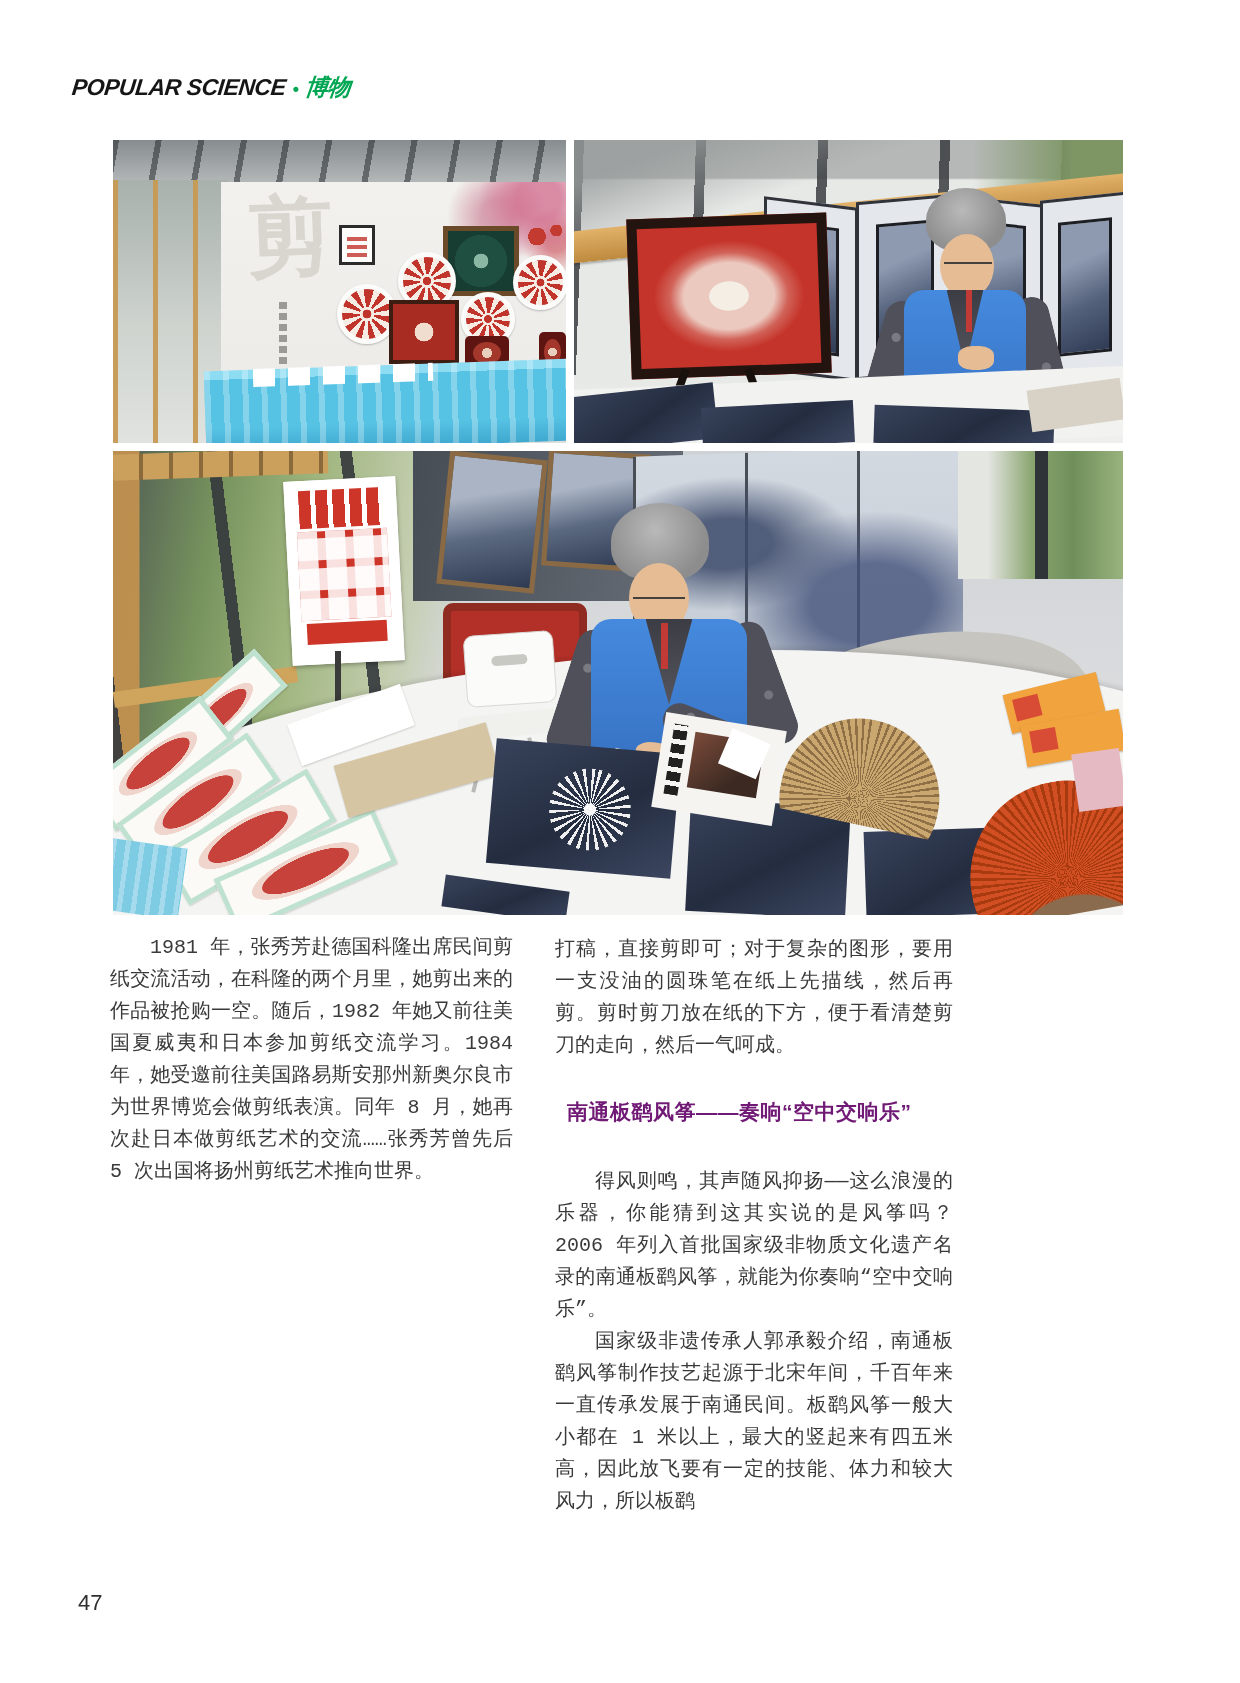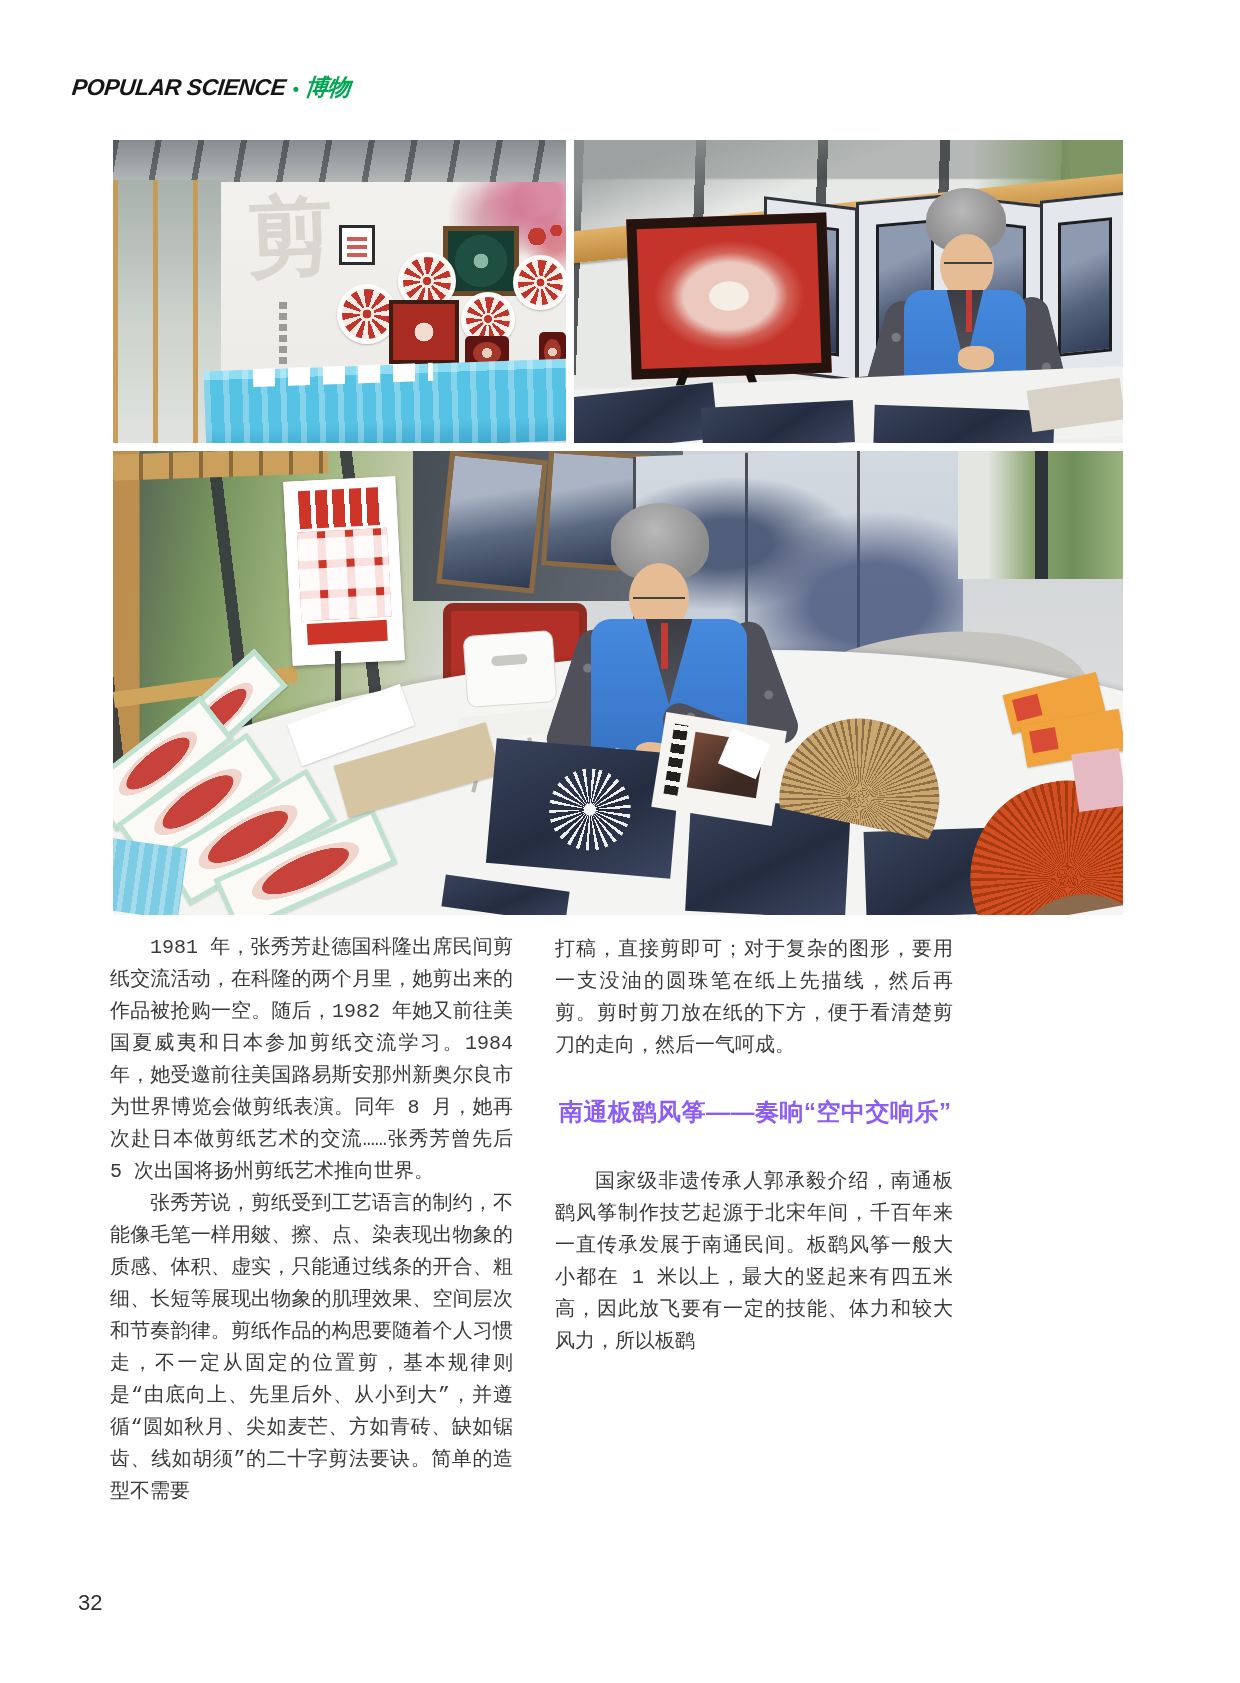--- a/index.html
+++ b/index.html
@@ -152,21 +152,21 @@
   .pc-cyan{background:
      repeating-linear-gradient(90deg,rgba(255,255,255,.3) 0 5px,rgba(0,0,0,0) 5px 14px),#7ecbe4;
      transform:rotate(8deg);}
   
   .col{position:absolute;font-size:20px;line-height:32px;color:#3a3a3a;
        text-align:justify;text-justify:inter-ideograph;}
   .col-left{left:110px;top:932px;width:403px;}
   .col-right{left:555px;top:932px;width:398px;}
   .col p{margin:0;}
   .ind{text-indent:2em;font-family:Liberation Mono, monospace;}
-  .heading{font-size:24px;font-weight:bold;color:#8b5cf6;margin:36px 4px 38px;
+  .heading{font-size:21px;font-weight:bold;color:#701a75;margin:36px 12px 38px;
        letter-spacing:.5px;text-indent:0;white-space:nowrap;}
   .pagenum{position:absolute;left:78px;top:1590px;font-size:22px;color:#2f2f2f;}
 </style>
 </head>
 <body>
 
 <div class="page">
 
   <div class="hdr">
     <span class="mag">POPULAR SCIENCE</span><span class="dot">•</span><span class="sec">博物</span>
@@ -284,24 +284,24 @@
     </div>
 
     <div class="abs pc-booklet" style="left:893px;top:232px;width:96px;height:40px;transform:rotate(-14deg);"></div>
     <div class="abs pc-booklet" style="left:910px;top:266px;width:100px;height:42px;transform:rotate(-10deg);"></div>
     <div class="abs pc-pink" style="left:962px;top:300px;width:48px;height:58px;transform:rotate(-8deg);"></div>
     <div class="abs pc-cyan" style="left:-6px;top:392px;width:76px;height:72px;"></div>
   </div>
 
   <div class="col col-left">
     <p class="ind">1981 年，张秀芳赴德国科隆出席民间剪纸交流活动，在科隆的两个月里，她剪出来的作品被抢购一空。随后，1982 年她又前往美国夏威夷和日本参加剪纸交流学习。1984 年，她受邀前往美国路易斯安那州新奥尔良市为世界博览会做剪纸表演。同年 8 月，她再次赴日本做剪纸艺术的交流……张秀芳曾先后 5 次出国将扬州剪纸艺术推向世界。</p>
-    <p class="ind">张秀芳说，剪纸受到工艺语言的制约，不能像毛笔一样用皴、擦、点、染表现出物象的质感、体积、虚实，只能通过线条的开合、粗细、长短等展现出物象的肌理效果、空间层次和节奏韵律。剪纸作品的构思要随着个人习惯走，不一定从固定的位置剪，基本规律则是“由底向上、先里后外、从小到大”，并遵循“圆如秋月、尖如麦芒、方如青砖、缺如锯齿、线如胡须”的二十字剪法要诀。简单的造型不需要</p>
   </div>
 
   <div class="col col-right">
     <p>打稿，直接剪即可；对于复杂的图形，要用一支没油的圆珠笔在纸上先描线，然后再剪。剪时剪刀放在纸的下方，便于看清楚剪刀的走向，然后一气呵成。</p>
     <h2 class="heading">南通板鹞风筝——奏响“空中交响乐”</h2>
+    <p class="ind">得风则鸣，其声随风抑扬——这么浪漫的乐器，你能猜到这其实说的是风筝吗？ 2006 年列入首批国家级非物质文化遗产名录的南通板鹞风筝，就能为你奏响“空中交响乐”。</p>
     <p class="ind">国家级非遗传承人郭承毅介绍，南通板鹞风筝制作技艺起源于北宋年间，千百年来一直传承发展于南通民间。板鹞风筝一般大小都在 1 米以上，最大的竖起来有四五米高，因此放飞要有一定的技能、体力和较大风力，所以板鹞</p>
   </div>
 
-  <div class="pagenum">32</div>
+  <div class="pagenum">47</div>
 
 </div>
 
 </body></html>

